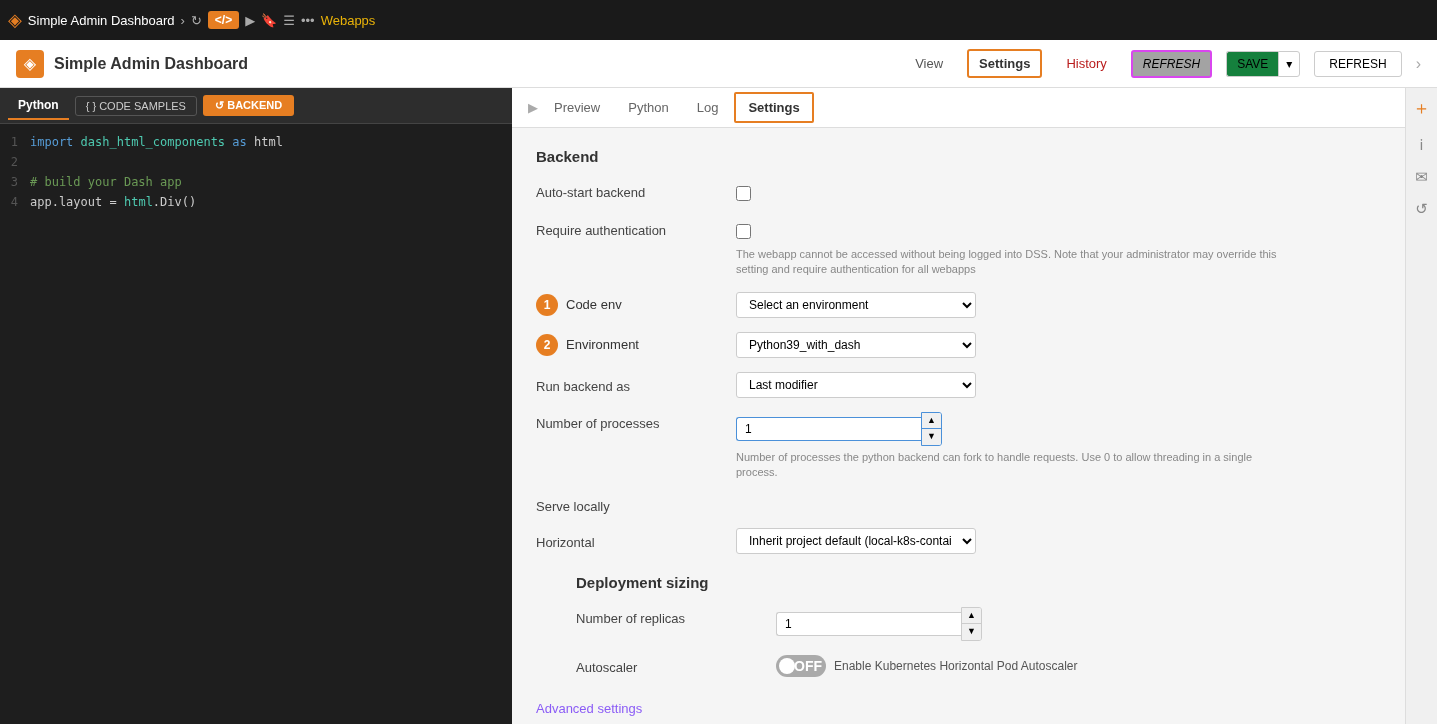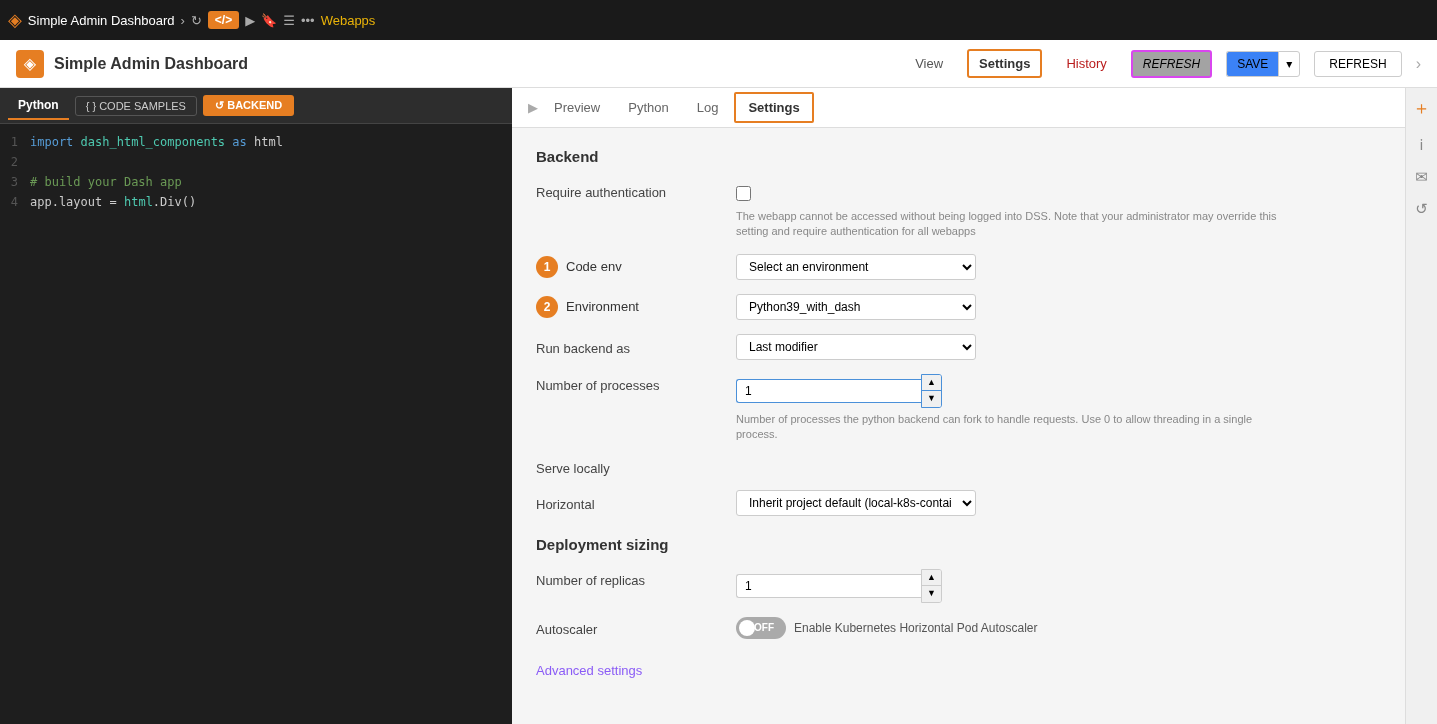--- a/index.html
+++ b/index.html
@@ -62,21 +62,21 @@
 
 <div class="second-bar">
   <div style="background:#e67e22; color:#fff; border-radius:4px; width:28px; height:28px; display:flex; align-items:center; justify-content:center; font-size:16px; margin-right:10px;">◈</div>
   <span style="font-size:16px; font-weight:600; color:#333;">Simple Admin Dashboard</span>
   <div style="margin-left:auto; display:flex; align-items:center; gap:14px;">
     <span style="color:#555; font-size:13px; padding:6px 10px; cursor:pointer;">View</span>
     <span style="color:#333; font-size:13px; padding:5px 10px; border:2px solid #e67e22; border-radius:3px; font-weight:600; cursor:pointer;">Settings</span>
     <span style="color:#b91c1c; font-size:13px; padding:6px 10px; cursor:pointer;">History</span>
     <button style="display:flex; align-items:center; gap:4px; background:#a3a3a3; border:2px solid #d946ef; padding:5px 10px; border-radius:3px; cursor:pointer; font-size:12px;font-style:italic;">REFRESH</button>
     <div style="display:flex; align-items:center;">
-      <button style="background:#3b82f6; border:1px solid #ccc; padding:5px 10px; font-size:12px; cursor:pointer; display:flex; align-items:center; gap:4px; border-right:none; border-radius:3px 0 0 3px;">SAVE</button>
+      <button style="background:#15803d; border:1px solid #ccc; padding:5px 10px; font-size:12px; cursor:pointer; display:flex; align-items:center; gap:4px; border-right:none; border-radius:3px 0 0 3px;">SAVE</button>
       <button style="background:#fff; border:1px solid #ccc; padding:5px 7px; font-size:12px; cursor:pointer; border-radius:0 3px 3px 0;">▾</button>
     </div>
     <button style="background:#fff; border:1px solid #ccc; padding:5px 14px; font-size:12px; cursor:pointer; border-radius:3px; font-weight:500;">REFRESH</button>
     <span style="color:#aaa; font-size:16px; cursor:pointer;">›</span>
   </div>
 </div>
 
 <div class="main-layout">
 
   <div class="left-panel">
@@ -114,20 +114,28 @@
         <span style="padding:8px 12px; font-size:13px; color:#666; cursor:pointer;">Python</span>
         <span style="padding:8px 12px; font-size:13px; color:#666; cursor:pointer;">Log</span>
         <span style="padding:6px 12px; font-size:13px; color:#333; font-weight:600; cursor:pointer; border:2px solid #e67e22; border-radius:2px;">Settings</span>
       </div>
 
       <div class="settings-content">
         
         <div style="font-size:15px; font-weight:700; color:#333; margin-bottom:16px;">Backend</div>
 
         
+        <div class="form-row">
+          <span class="form-label">Auto-start backend</span>
+          <div class="form-control">
+            <div class="checkbox-wrap">
+              <input type="checkbox" style="">
+            </div>
+          </div>
+        </div>
 
         
         <div class="form-row">
           <span class="form-label">Require authentication</span>
           <div class="form-control">
             <div class="checkbox-wrap">
               <input type="checkbox" style="">
             </div>
             <div class="form-hint">The webapp cannot be accessed without being logged into DSS. Note that your administrator may override this setting and require authentication for all webapps</div>
           </div>
@@ -193,42 +201,42 @@
         <div class="form-row" style="align-items:center;">
           <span class="form-label">Horizontal</span>
           <div class="form-control">
             <select class="form-select form-select-wide">
               <option>Inherit project default (local-k8s-containe</option>
             </select>
           </div>
         </div>
 
         
-        <div style="margin-top:20px;">
+        <div style="margin-top:20px;margin-left:40px;">
           <div style="font-size:15px; font-weight:700; color:#333; margin-bottom:16px;">Deployment sizing</div>
 
           <div class="form-row">
             <span class="form-label">Number of replicas</span>
             <div class="form-control">
               <div class="spinner-input">
                 <input type="number" value="1" style="width: 185px; padding: 4px 8px; border-top: 1px solid rgb(204, 204, 204); border-bottom: 1px solid rgb(204, 204, 204); border-left: 1px solid rgb(204, 204, 204); border-image: initial; border-radius: 3px 0px 0px 3px; font-size: 12px; border-right: none;">
                 <div style="display:flex; flex-direction:column; border:1px solid #ccc; border-radius:0 3px 3px 0; overflow:hidden;">
                   <button style="background:#f0f0f0; border:none; font-size:9px; padding:2px 5px; cursor:pointer; line-height:1; height:16px; border-bottom:1px solid #ccc;">▲</button>
                   <button style="background:#f0f0f0; border:none; font-size:9px; padding:2px 5px; cursor:pointer; line-height:1; height:16px;">▼</button>
                 </div>
               </div>
             </div>
           </div>
 
           <div class="form-row" style="align-items:center;">
             <span class="form-label">Autoscaler</span>
             <div class="form-control">
               <div style="display:flex; align-items:center; gap:8px;">
                 <div style="position:relative; width:50px; height:22px; background:#aaa; border-radius:20px; cursor:pointer; display:flex; align-items:center;">
-                  <span style="font-size:10px; font-weight:bold; color:#fff; margin-left:18px;">OFF</span>
+                  <span style="font-size:14px; font-weight:bold; color:#fff; margin-left:18px;">OFF</span>
                   <div style="position:absolute; top:3px; left:3px; width:16px; height:16px; background:#fff; border-radius:50%;"></div>
                 </div>
                 <span style="font-size:12px; color:#555;">Enable Kubernetes Horizontal Pod Autoscaler</span>
               </div>
             </div>
           </div>
         </div>
 
         
         <a class="advanced-link">Advanced settings</a>

